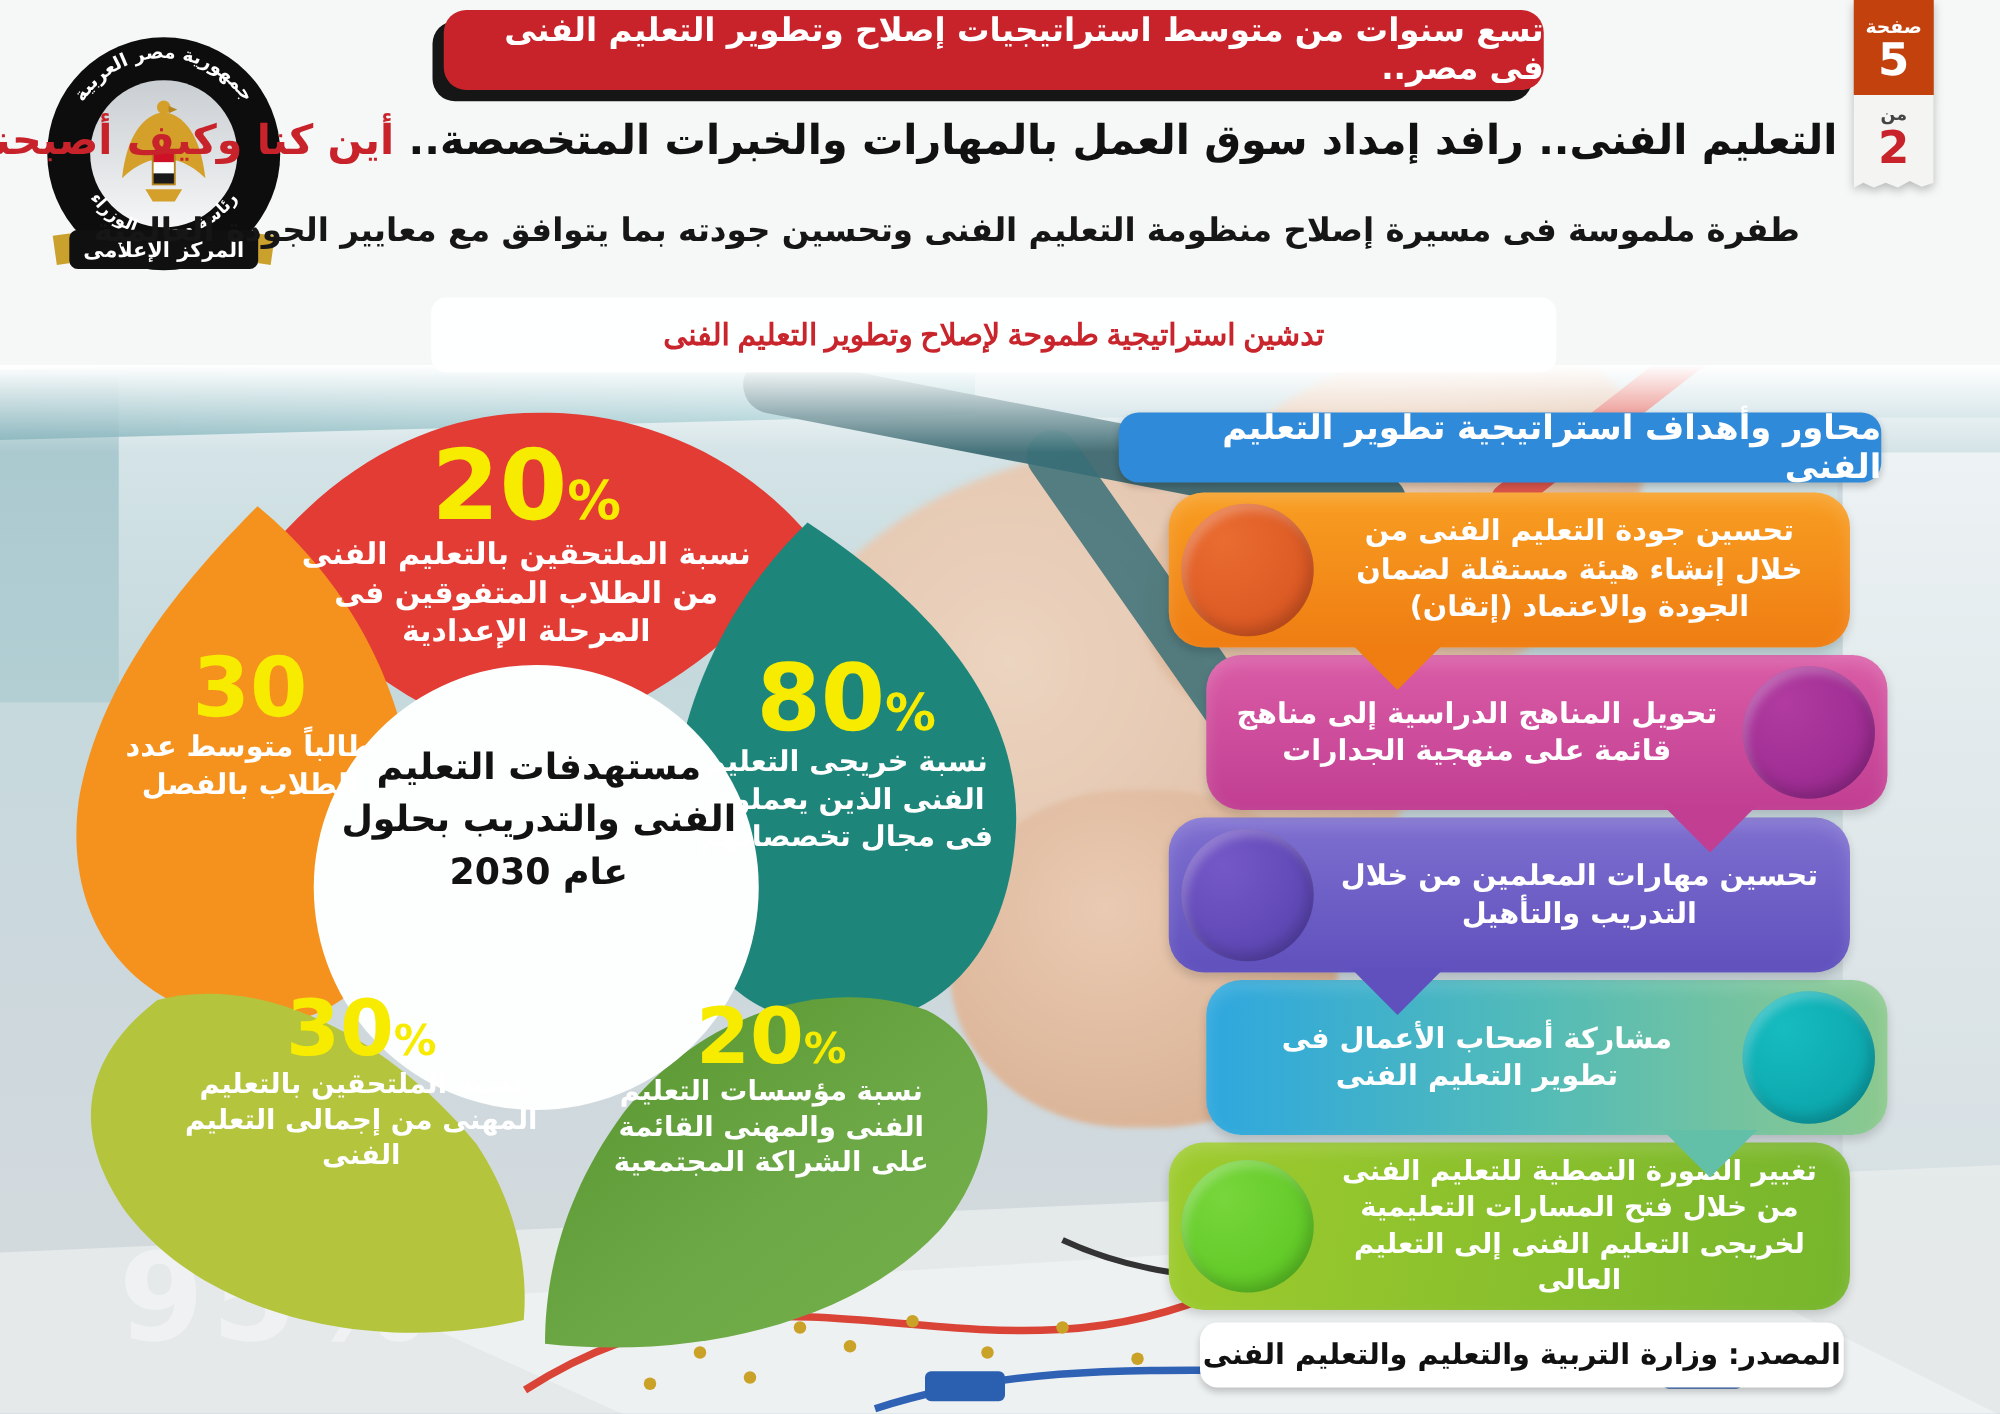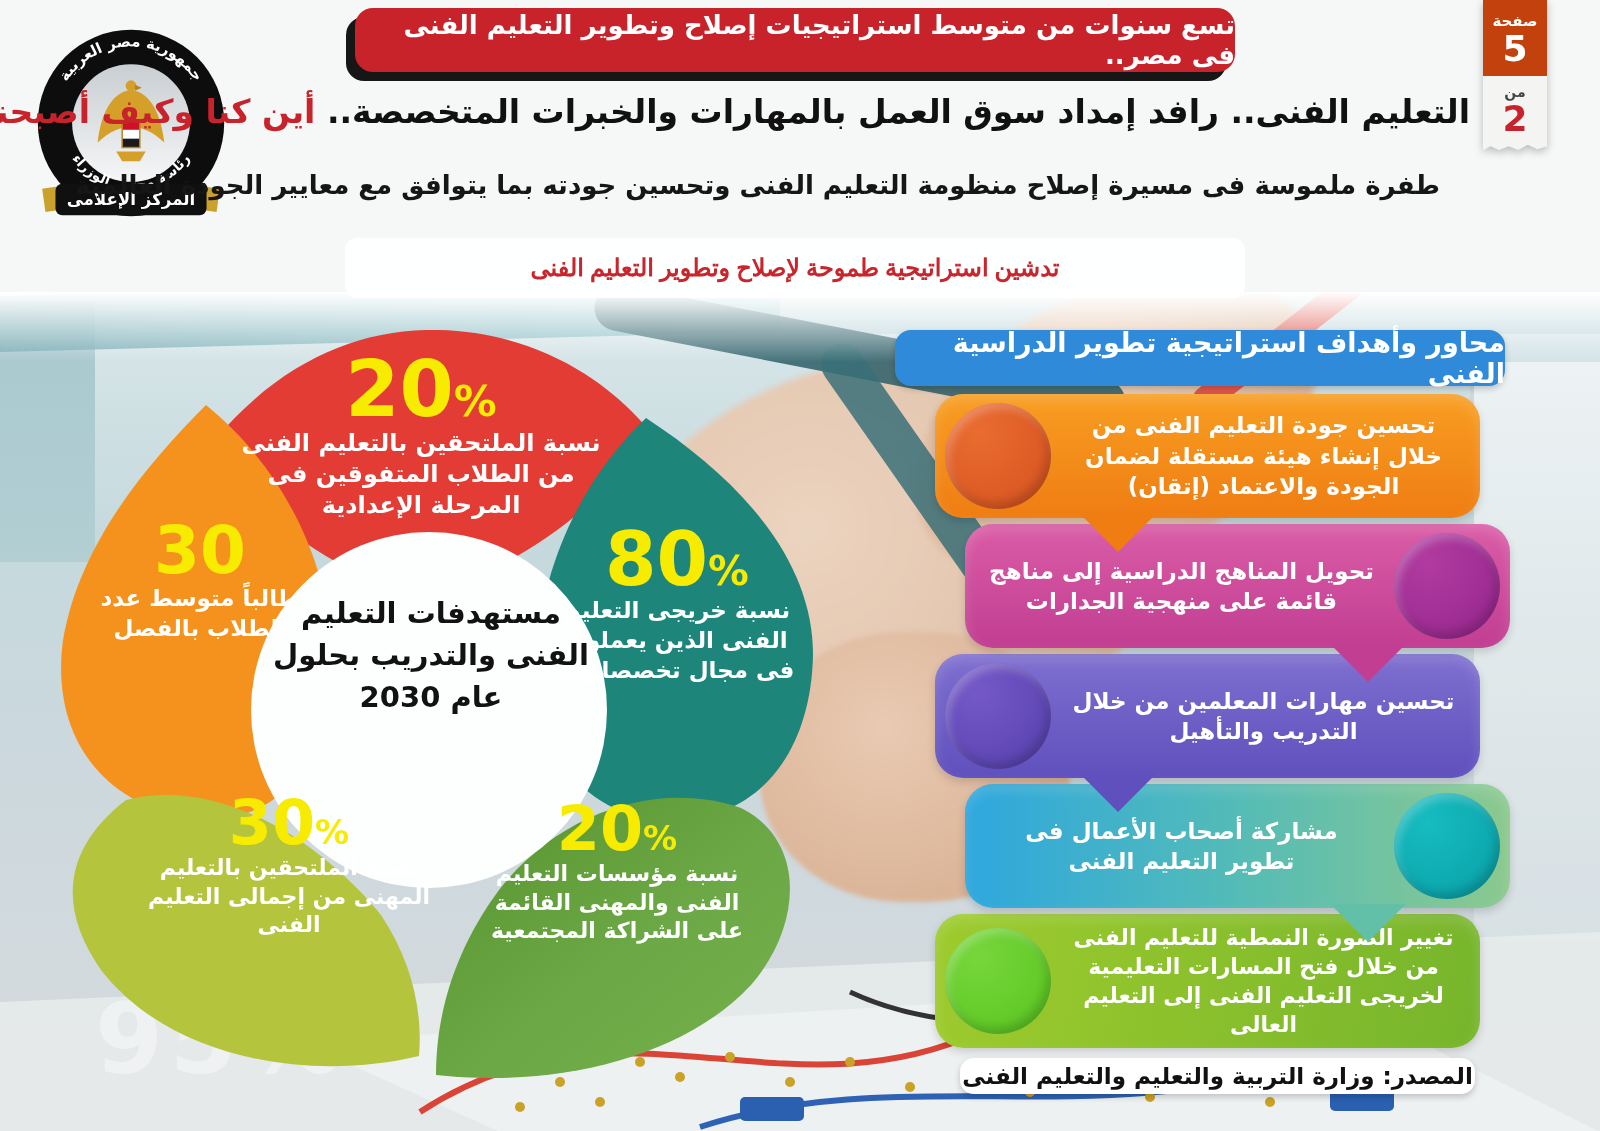--- a/index.html
+++ b/index.html
@@ -98,21 +98,21 @@
   .card2 .tail{left:360px;background:#c13e92;}
   .card3{left:935px;top:654px;z-index:5;background:linear-gradient(180deg,#7e6fd0,#5f50bd);}
   .card3 .circle{background:radial-gradient(circle at 32% 28%,#7558c8,#5340ab);}
   .card3 .tail{left:140px;background:#5f50bd;}
   .card4{left:965px;top:784px;z-index:4;background:linear-gradient(90deg,#2ea7de 0%,#52bbb8 48%,#8cc98e 100%);}
   .card4 .circle{background:radial-gradient(circle at 32% 28%,#16bcc0,#089fa6);}
   .card4 .tail{left:360px;background:#63c0a8;}
   .card5{left:935px;top:914px;height:134px;z-index:3;background:linear-gradient(100deg,#9ecb2d,#76b52c);}
   .card5 .circle{background:radial-gradient(circle at 32% 28%,#77d63b,#58c41f);top:14px;}
   .card5 .ctext{font-size:22px;}
-  .source-bar{left:960px;top:1058px;width:515px;height:36px;background:#ffffff;border-radius:14px;
+  .source-bar{left:960px;top:1058px;width:515px;height:52px;background:#ffffff;border-radius:14px;
           z-index:5;display:flex;align-items:center;justify-content:center;color:#111;
           font-size:23px;font-weight:bold;box-shadow:0 3px 6px rgba(0,0,0,.2);}
 </style>
 </head>
 <body>
 
 <div class="stage">
 
   <div class="photo">
     <div class="teal-band"></div>
@@ -246,21 +246,21 @@
       <div class="lbl">نسبة الملتحقين بالتعليم المهنى من إجمالى التعليم الفنى</div>
     </div>
     <div class="petal-text pt-green">
       <div class="num"><span>20</span><span class="pct">%</span></div>
       <div class="lbl">نسبة مؤسسات التعليم الفنى والمهنى القائمة على الشراكة المجتمعية</div>
     </div>
     <div class="center-text">مستهدفات التعليم الفنى والتدريب بحلول عام 2030</div>
   </div>
 
   <div class="abs blue-header">
-    <span>محاور وأهداف استراتيجية تطوير الدراسية الفنى</span>
+    <span>محاور وأهداف استراتيجية تطوير التعليم الفنى</span>
   </div>
 
   <div class="card card2 cright">
     <div class="circle"></div>
     <div class="ctext">تحويل المناهج الدراسية إلى مناهج قائمة على منهجية الجدارات</div>
     <div class="tail"></div>
   </div>
   <div class="card card1 cleft">
     <div class="circle"></div>
     <div class="ctext">تحسين جودة التعليم الفنى من خلال إنشاء هيئة مستقلة لضمان الجودة والاعتماد (إتقان)</div>

